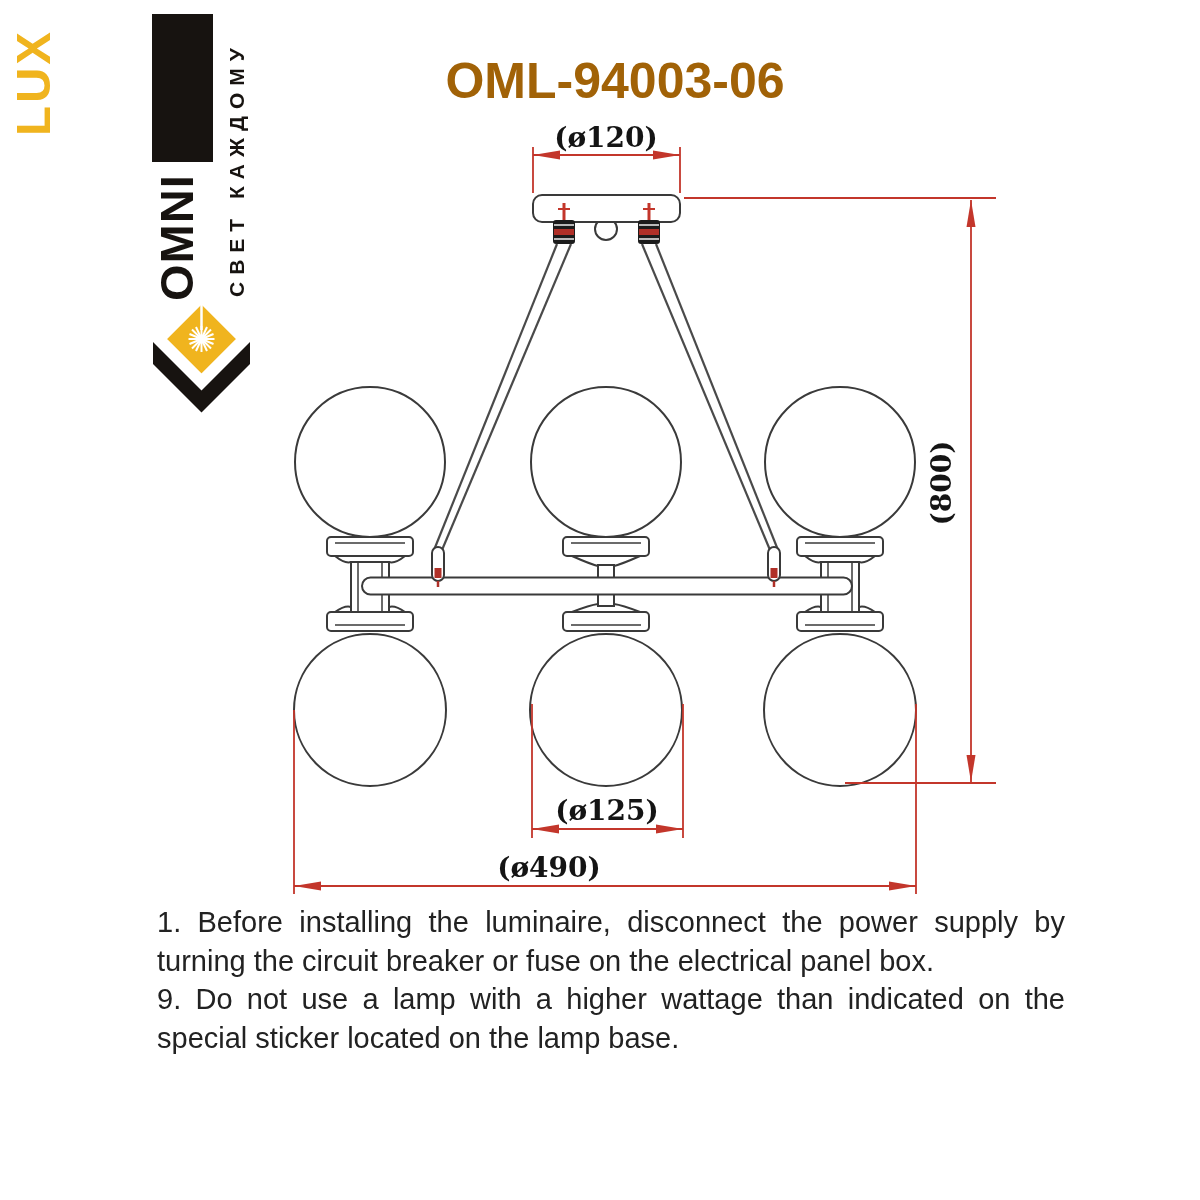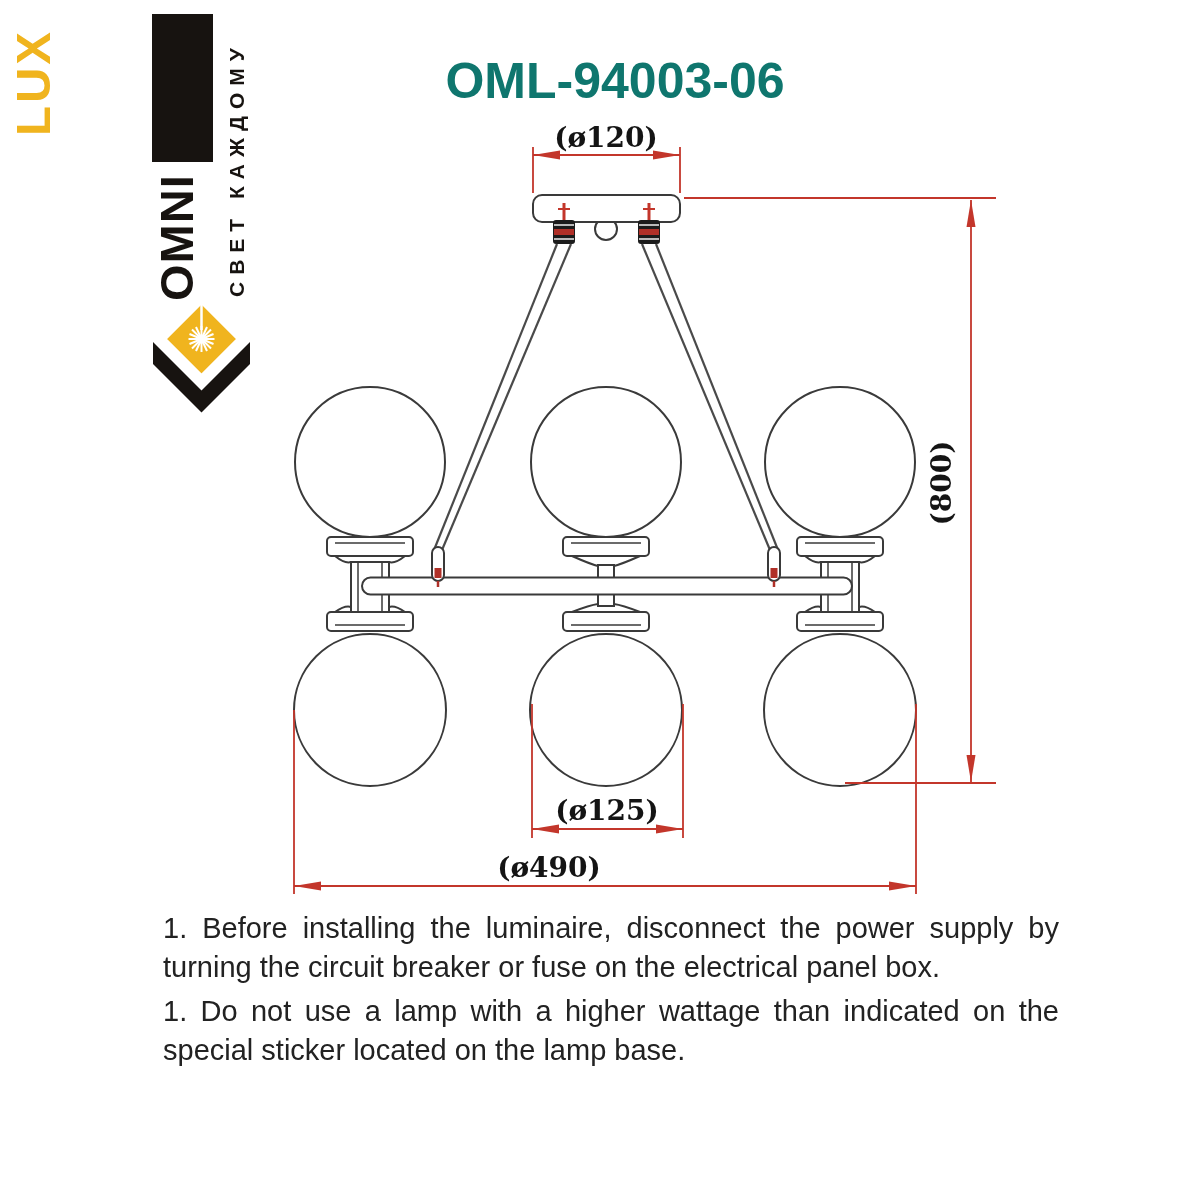--- a/index.html
+++ b/index.html
@@ -25,31 +25,31 @@
     letter-spacing:1px;
   }
   .tagline-text{
     left:226px;top:297px;font-size:21px;font-weight:bold;color:#171310;
     letter-spacing:7px;
   }
   .brand-mark{position:absolute;left:145px;top:290px;}
   
   .sheet-title{
     position:absolute;left:430px;top:52px;width:370px;
-    font-size:50px;font-weight:bold;color:#0f766e;letter-spacing:0px;
+    font-size:50px;font-weight:bold;color:#a16207;letter-spacing:0px;
     text-align:center;white-space:nowrap;
   }
   
   .drawing{position:absolute;left:0;top:0;}
   
   .instructions{
     position:absolute;left:157px;top:903px;width:908px;
     font-size:29px;color:#222;line-height:38.5px;
   }
-  .instructions p{margin:6px;text-align:justify;}
+  .instructions p{margin:0;text-align:justify;}
 </style>
 </head>
 <body>
 
 <div class="lux-box"></div>
 <div class="vtext lux-text">LUX</div>
 <div class="vtext omni-text">OMNI</div>
 <div class="vtext tagline-text">СВЕТ КАЖДОМУ</div>
 
 <svg class="brand-mark" width="120" height="140" viewBox="0 0 120 140">
@@ -199,14 +199,14 @@
   <g font-family="DejaVu Serif,serif" font-size="28" font-weight="bold" fill="#141414" text-anchor="middle">
     <text x="606" y="147">(ø120)</text>
     <text x="951" y="483" transform="rotate(-90 951 483)">(800)</text>
     <text x="607" y="820">(ø125)</text>
     <text x="549" y="877">(ø490)</text>
   </g>
 </svg>
 
 <div class="instructions">
   <p>1. Before installing the luminaire, disconnect the power supply by turning the circuit breaker or fuse on the electrical panel box.</p>
-  <p>1. Do not use a lamp with a higher wattage than indicated on the special sticker located on the lamp base.</p>
+  <p>9. Do not use a lamp with a higher wattage than indicated on the special sticker located on the lamp base.</p>
 </div>
 
 </body></html>

